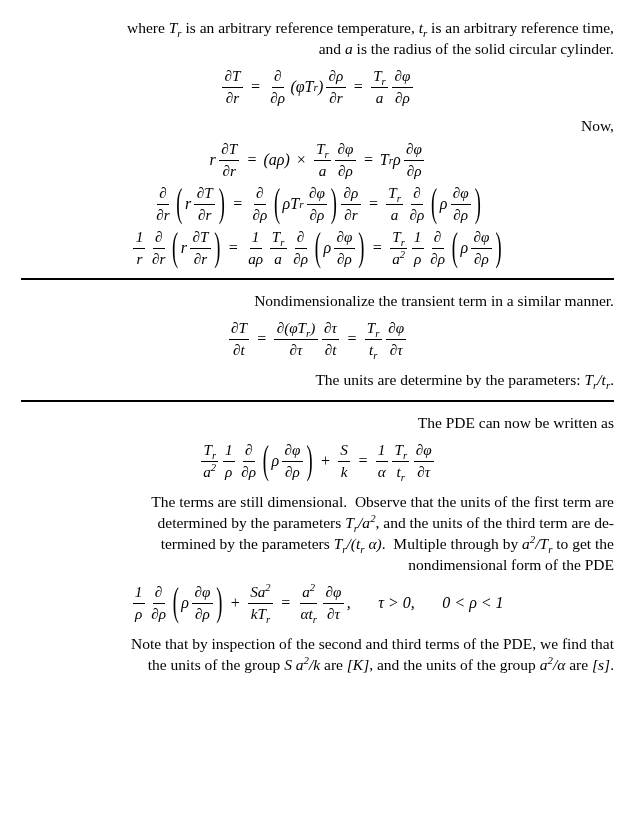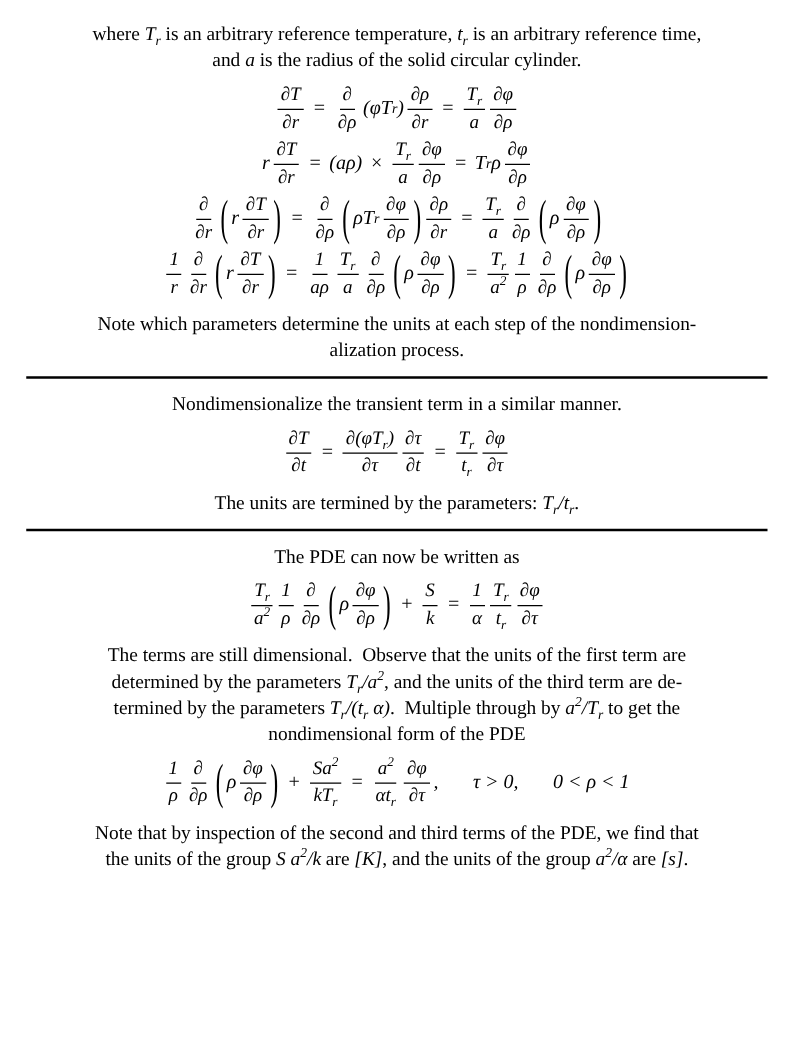--- a/index.html
+++ b/index.html
@@ -3,21 +3,21 @@
 <meta charset="utf-8">
 <style>
   html,body{margin:0;padding:0;}
   body{
     width:630px;height:830px;overflow:hidden;
     background:#ffffff;color:#000000;
     font-family:"Liberation Serif","DejaVu Serif",serif;
     font-size:15.5px;
   }
   .page{padding:7px 16px 0 21px;}
-  .para{margin:10px 0 8px;line-height:21px;text-align:center;}
+  .para{margin:10px 0 8px;line-height:21px;text-align:right;}
   .para.label{margin:8px 0 1px;}
   .eq{
     display:flex;justify-content:center;align-items:center;
     margin:4px 0;font-size:16px;min-height:40px;flex-wrap:nowrap;
   }
   .mi{font-style:italic;}
   .ms{margin:0 0.06em;white-space:pre;display:inline-flex;align-items:center;}
   .mop{margin:0 0.32em;}
   .msp{display:inline-block;width:1.6em;}
   .frac{
@@ -59,20 +59,21 @@
       <span class="frac">
         <span class="fnum"><span class="mi">T</span><sub class="mi">r</sub></span>
         <span class="fden"><span class="mi">a</span></span>
       </span>
       <span class="frac">
         <span class="fnum"><span class="mi">∂φ</span></span>
         <span class="fden"><span class="mi">∂ρ</span></span>
       </span>
     </div>
 
+  <p class="para label"><span>Now,</span></p>
 
   <div class="eq">
       <span class="ms"><span class="mi">r</span></span>
       <span class="frac">
         <span class="fnum"><span class="mi">∂T</span></span>
         <span class="fden"><span class="mi">∂r</span></span>
       </span>
       <span class="ms mop"><span class="mi">=</span></span>
       <span class="ms"><span class="mi">(aρ)</span></span>
       <span class="ms mop"><span class="mi">×</span></span>
@@ -215,21 +216,20 @@
           <span class="ms"><span class="mi">ρ</span></span>
           <span class="frac">
             <span class="fnum"><span class="mi">∂φ</span></span>
             <span class="fden"><span class="mi">∂ρ</span></span>
           </span>
         </span>
         <span class="paren">)</span>
       </span>
     </div>
 
-  <p class="para"><span>Note which parameters determine the units at each step of the nondimension-</span><br><span>alization process.</span></p>
 
   <hr class="rule">
 
   <p class="para"><span>Nondimensionalize the transient term in a similar manner.</span></p>
 
   <div class="eq">
       <span class="frac">
         <span class="fnum"><span class="mi">∂T</span></span>
         <span class="fden"><span class="mi">∂t</span></span>
       </span>
@@ -246,21 +246,21 @@
       <span class="frac">
         <span class="fnum"><span class="mi">T</span><sub class="mi">r</sub></span>
         <span class="fden"><span class="mi">t</span><sub class="mi">r</sub></span>
       </span>
       <span class="frac">
         <span class="fnum"><span class="mi">∂φ</span></span>
         <span class="fden"><span class="mi">∂τ</span></span>
       </span>
     </div>
 
-  <p class="para"><span>The units are termined by the parameters: </span><span class="mi">T</span><sub class="mi">r</sub><span class="mi">/t</span><sub class="mi">r</sub><span>.</span></p>
+  <p class="para"><span>The units are determine by the parameters: </span><span class="mi">T</span><sub class="mi">r</sub><span class="mi">/t</span><sub class="mi">r</sub><span>.</span></p>
 
   <hr class="rule">
 
   <p class="para"><span>The PDE can now be written as</span></p>
 
   <div class="eq">
       <span class="frac">
         <span class="fnum"><span class="mi">T</span><sub class="mi">r</sub></span>
         <span class="fden"><span class="mi">a</span><sup class="mi">2</sup></span>
       </span>

